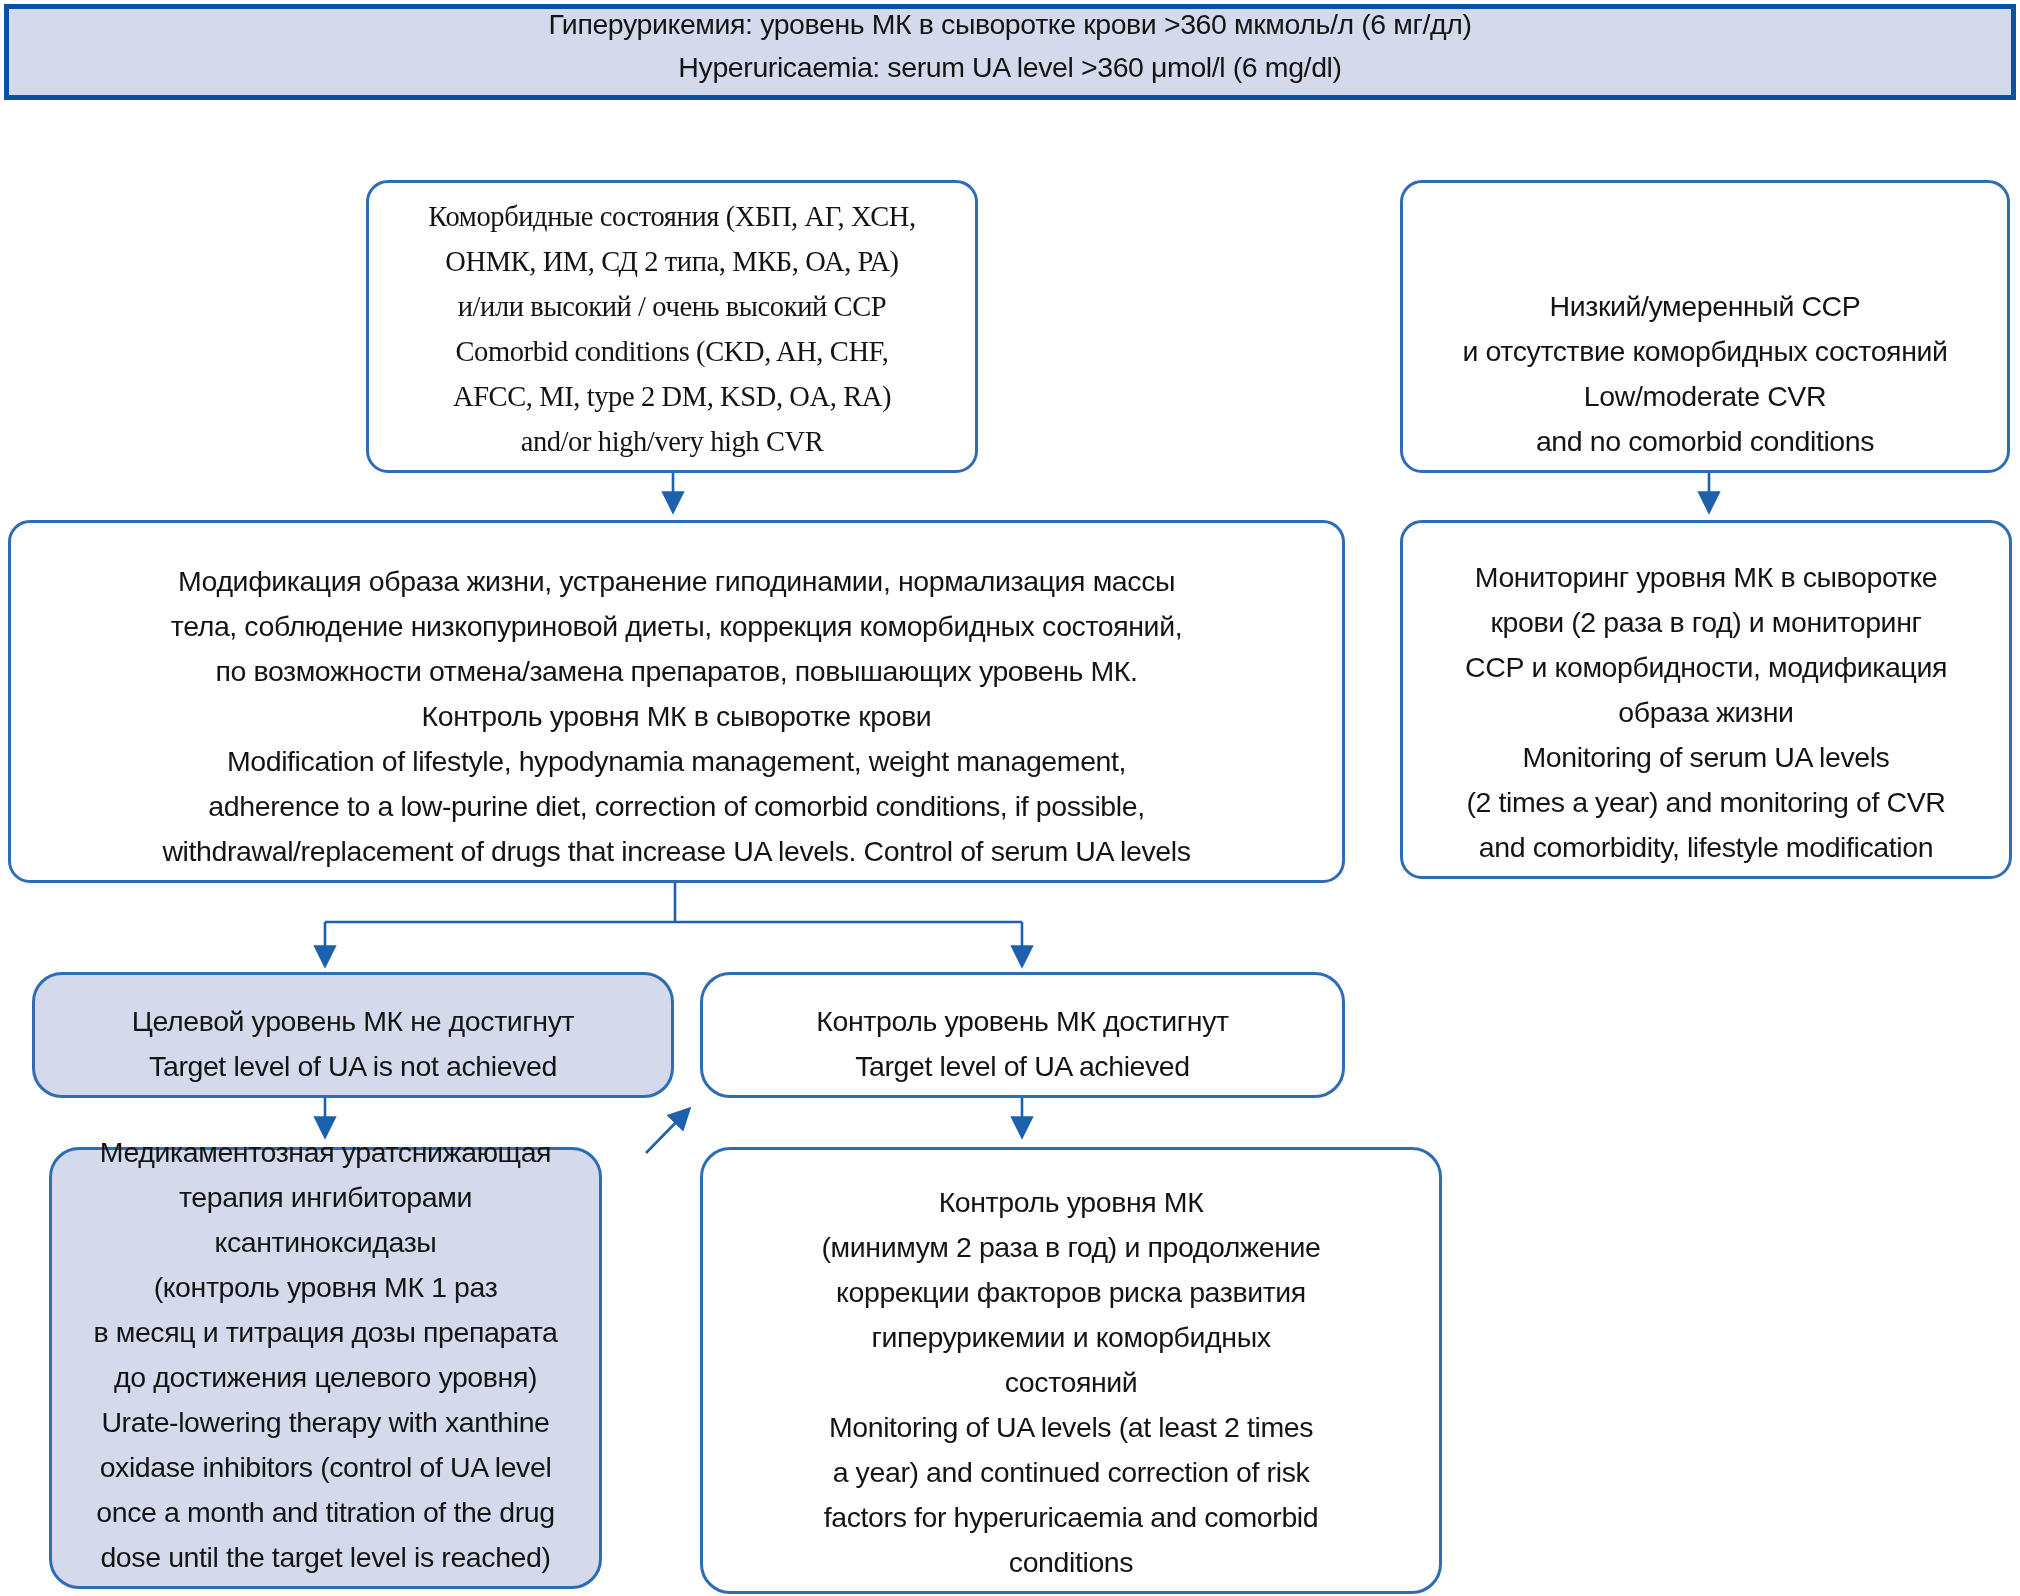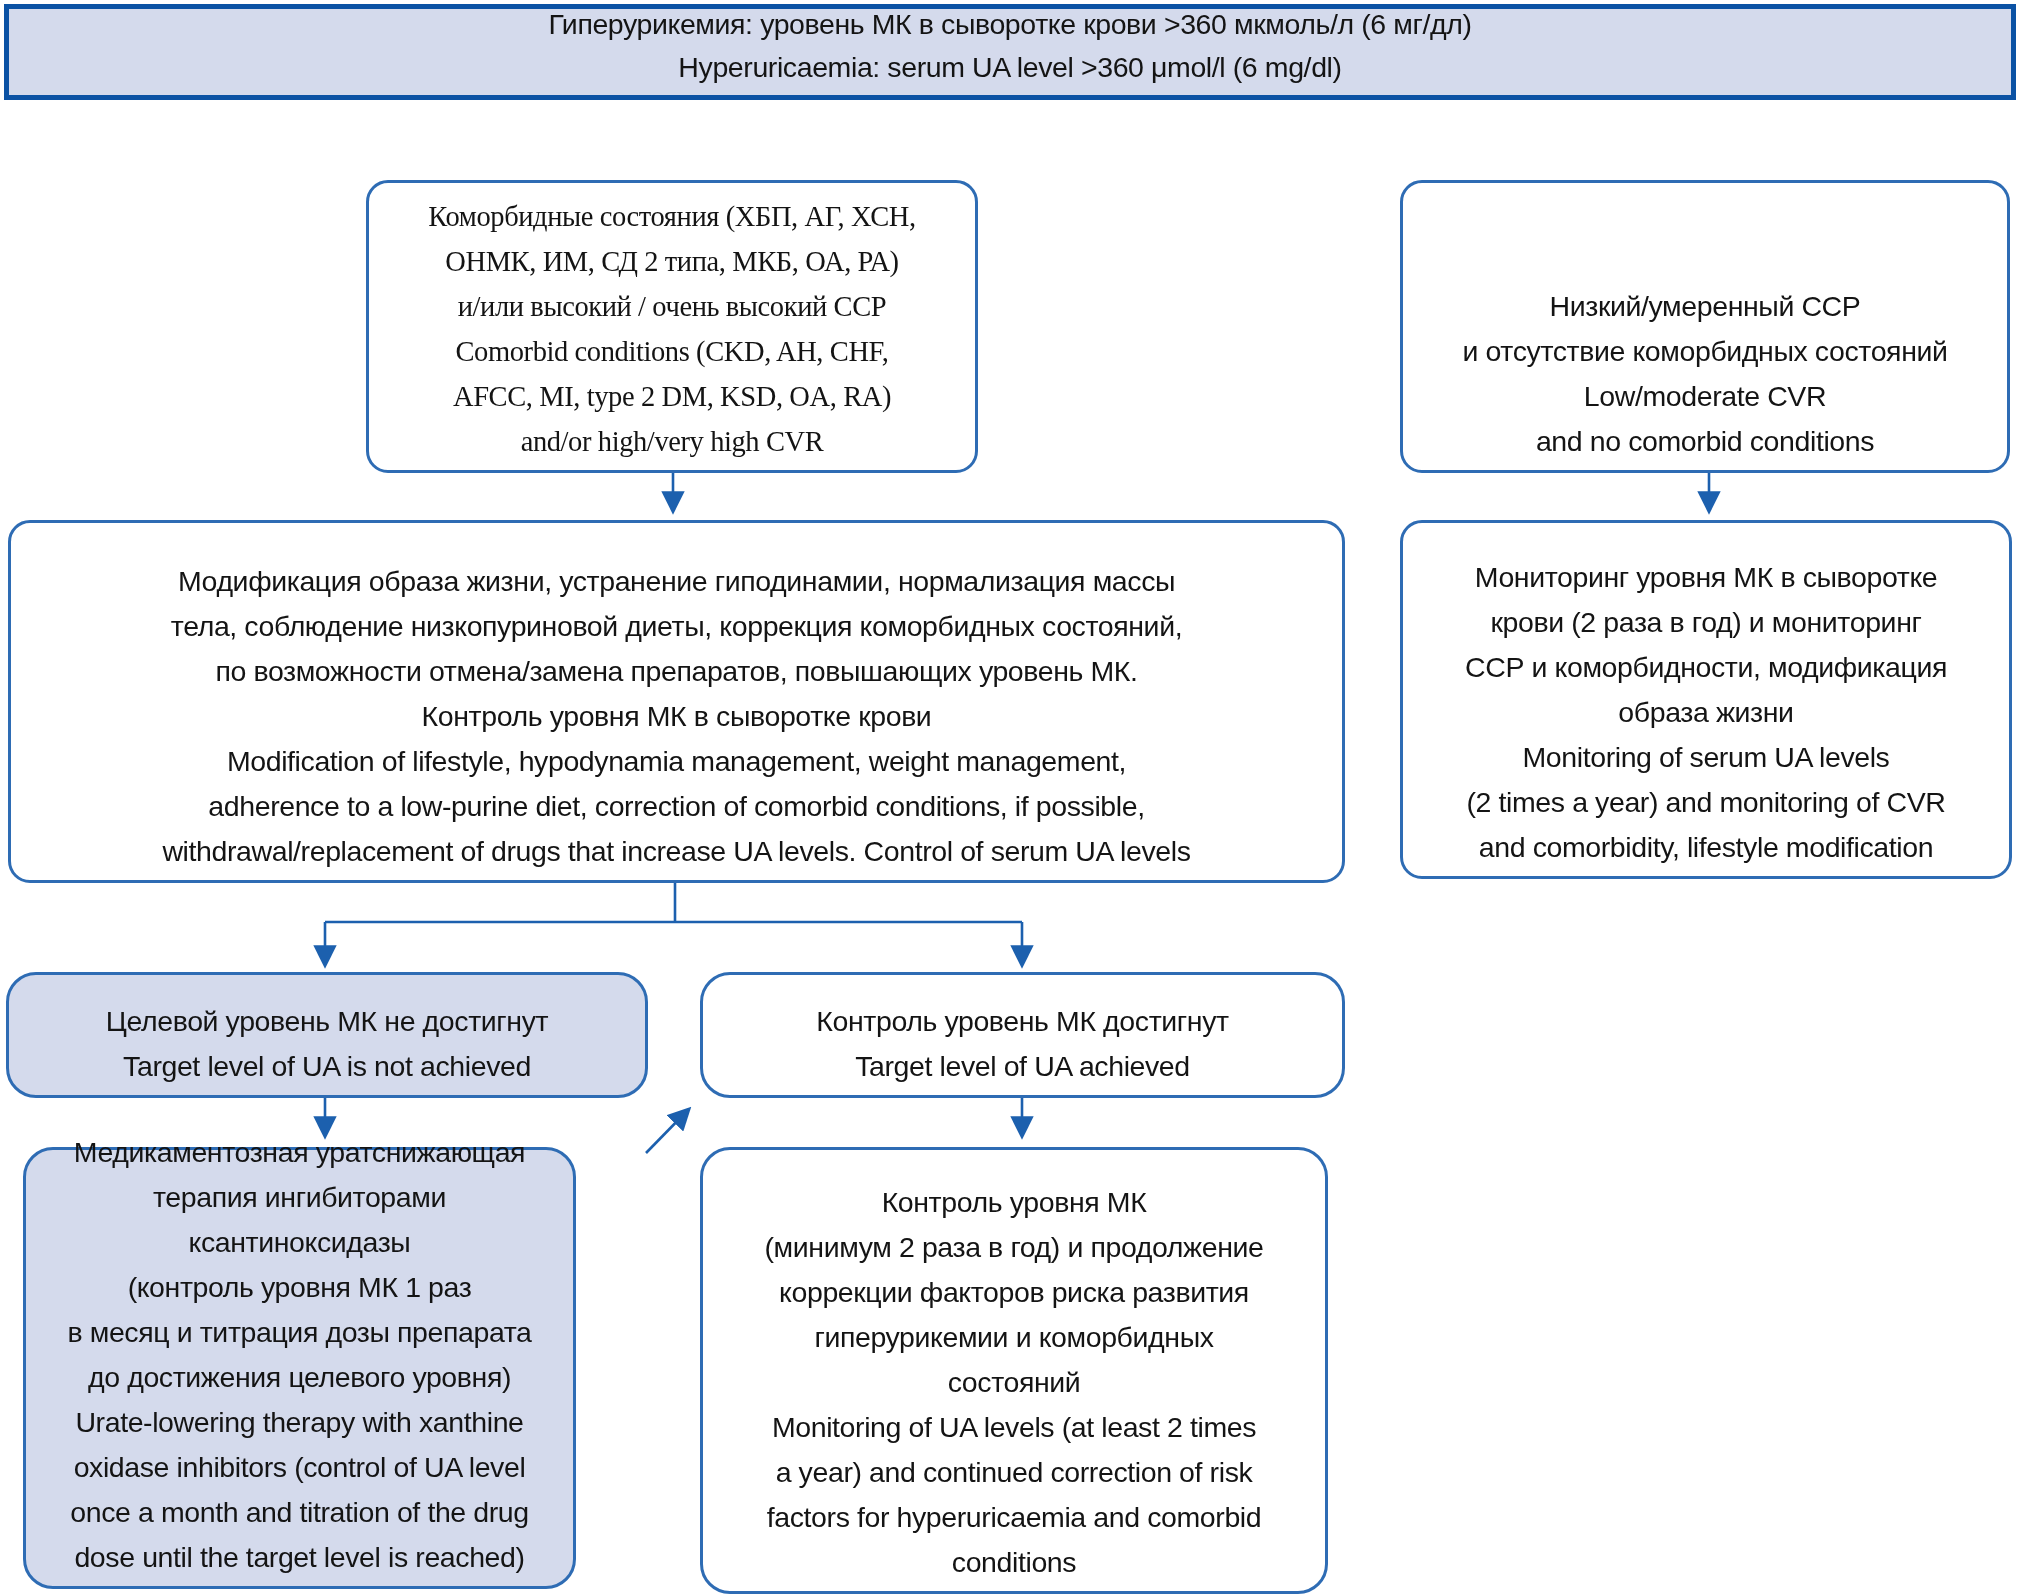--- a/index.html
+++ b/index.html
@@ -30,37 +30,37 @@
     border-radius:22px;
     padding:6px 14px;
   }
   .box .txt{
     white-space:pre-line;
     font-size:28.5px;
     line-height:45px;
     letter-spacing:-0.4px;
     color:var(--ink);
   }
-  .lav{background:var(--lavender);}
+  .lav{background:var(--lavender);margin-left:26px;}
   .r30{border-radius:30px;}
   .header{
     left:4px; top:4px; width:2012px; height:96px;
     border:5px solid var(--border-dark);
     border-radius:0;
     background:var(--lavender);
   }
   .header .txt{line-height:43px;}
   #b-comorbid {left:366px;  top:180px;  width:612px;  height:293px;font-family:Liberation Serif, serif;}
   #b-lowrisk  {left:1400px; top:180px;  width:610px;  height:293px;}
   #b-lifestyle{left:8px;    top:520px;  width:1337px; height:363px;padding-left:14px;}
   #b-monitor  {left:1400px; top:520px;  width:612px;  height:359px;}
   #b-notach   {left:6px;    top:972px;  width:642px;  height:126px;}
   #b-ach      {left:700px;  top:972px;  width:645px;  height:126px;}
   #b-ult      {left:23px;    top:1147px; width:553px;  height:442px;}
-  #b-ctrl     {left:700px;  top:1147px; width:628px;  height:447px;}
+  #b-ctrl     {left:700px;  top:1147px; width:742px;  height:447px;}
   .arrows{
     position:absolute;
     left:0; top:0;
     pointer-events:none;
   }
 </style>
 </head>
 <body>
 
 <div class="canvas">

